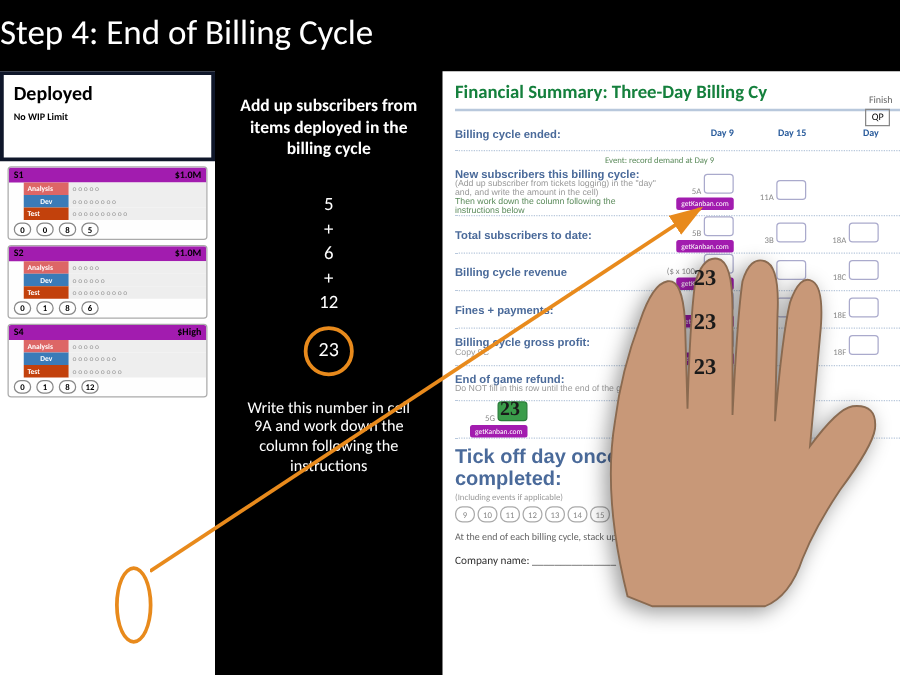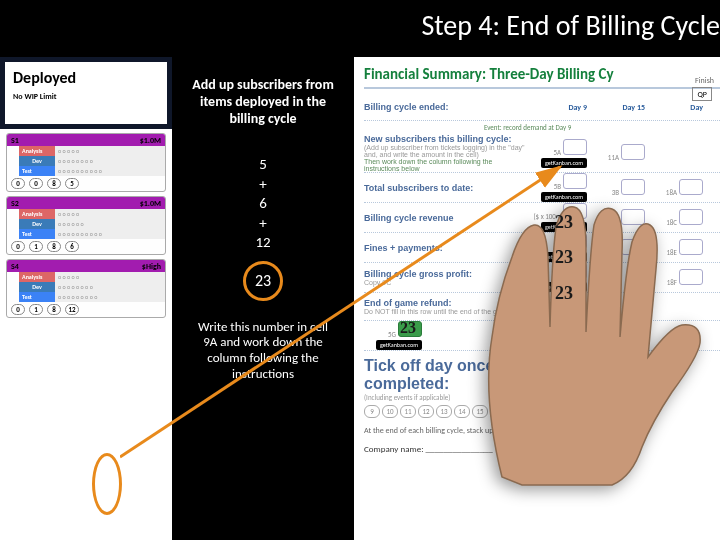--- a/index.html
+++ b/index.html
@@ -8,37 +8,37 @@
     height: 540px;
     background: #000;
     font-family: Calibri, Arial, sans-serif;
     position: relative;
     overflow: hidden;
     color: #000;
   }
   .title {
     color: #fff;
     font-size: 28px;
-    text-align: right;
+    text-align: left;
     padding: 8px 0 14px;
     font-weight: 400;
   }
   .content {
     display: flex;
     position: relative;
     height: 490px;
   }
   .left-panel {
     width: 172px;
     background: #fff;
     position: relative;
     font-size: 7px;
   }
   .deployed-header {
-    border: 5px solid #0f172a;
+    border: 3px solid #0f172a;
     padding: 6px 8px 16px;
     height: 72px;
     position: relative;
   }
   .deployed-title {
     font-size: 16px;
     font-weight: 700;
     margin-bottom: 4px;
   }
   .wip {
@@ -69,21 +69,21 @@
     font-size: 6px;
     padding-left: 12px;
   }
   .trow > div:first-child {
     width: 36px;
     padding: 1px 3px;
     font-weight: 600;
   }
   .trow.analysis > div:first-child { background: #d66; color:#fff;}
   .trow.dev > div:first-child { background: #3a7bb8; color:#fff;text-align:center;}
-  .trow.test > div:first-child { background: #3b82f6; color:#fff;}
+  .trow.test > div:first-child { background: #c2410c; color:#fff;}
   .trow > div:last-child {
     flex: 1;
     background: #eee;
     padding: 1px 3px;
     color: #999;
   }
   .tfoot {
     display: flex;
     gap: 4px;
     padding: 2px 4px;
@@ -244,21 +244,21 @@
   .vert-oval {
     position:absolute;
     width:30px; height:62px;
     border:3px solid #e88a1c;
     border-radius:50%;
     top:396px; left:92px;
     z-index:3;
   }
   .getkanban {
     display:inline-block;
-    background:#000000; color:#fff; border-radius:2px;
+    background:#a21caf; color:#fff; border-radius:2px;
     padding:1px 4px; font-size:6px; margin-left:3px;
   }
   .footer-note {
     font-size:8px; color:#666; padding:4px 0;
   }
   .blanks {
     font-size:9px; color:#333; padding-top:4px;
   }
 </style>
 </head>

